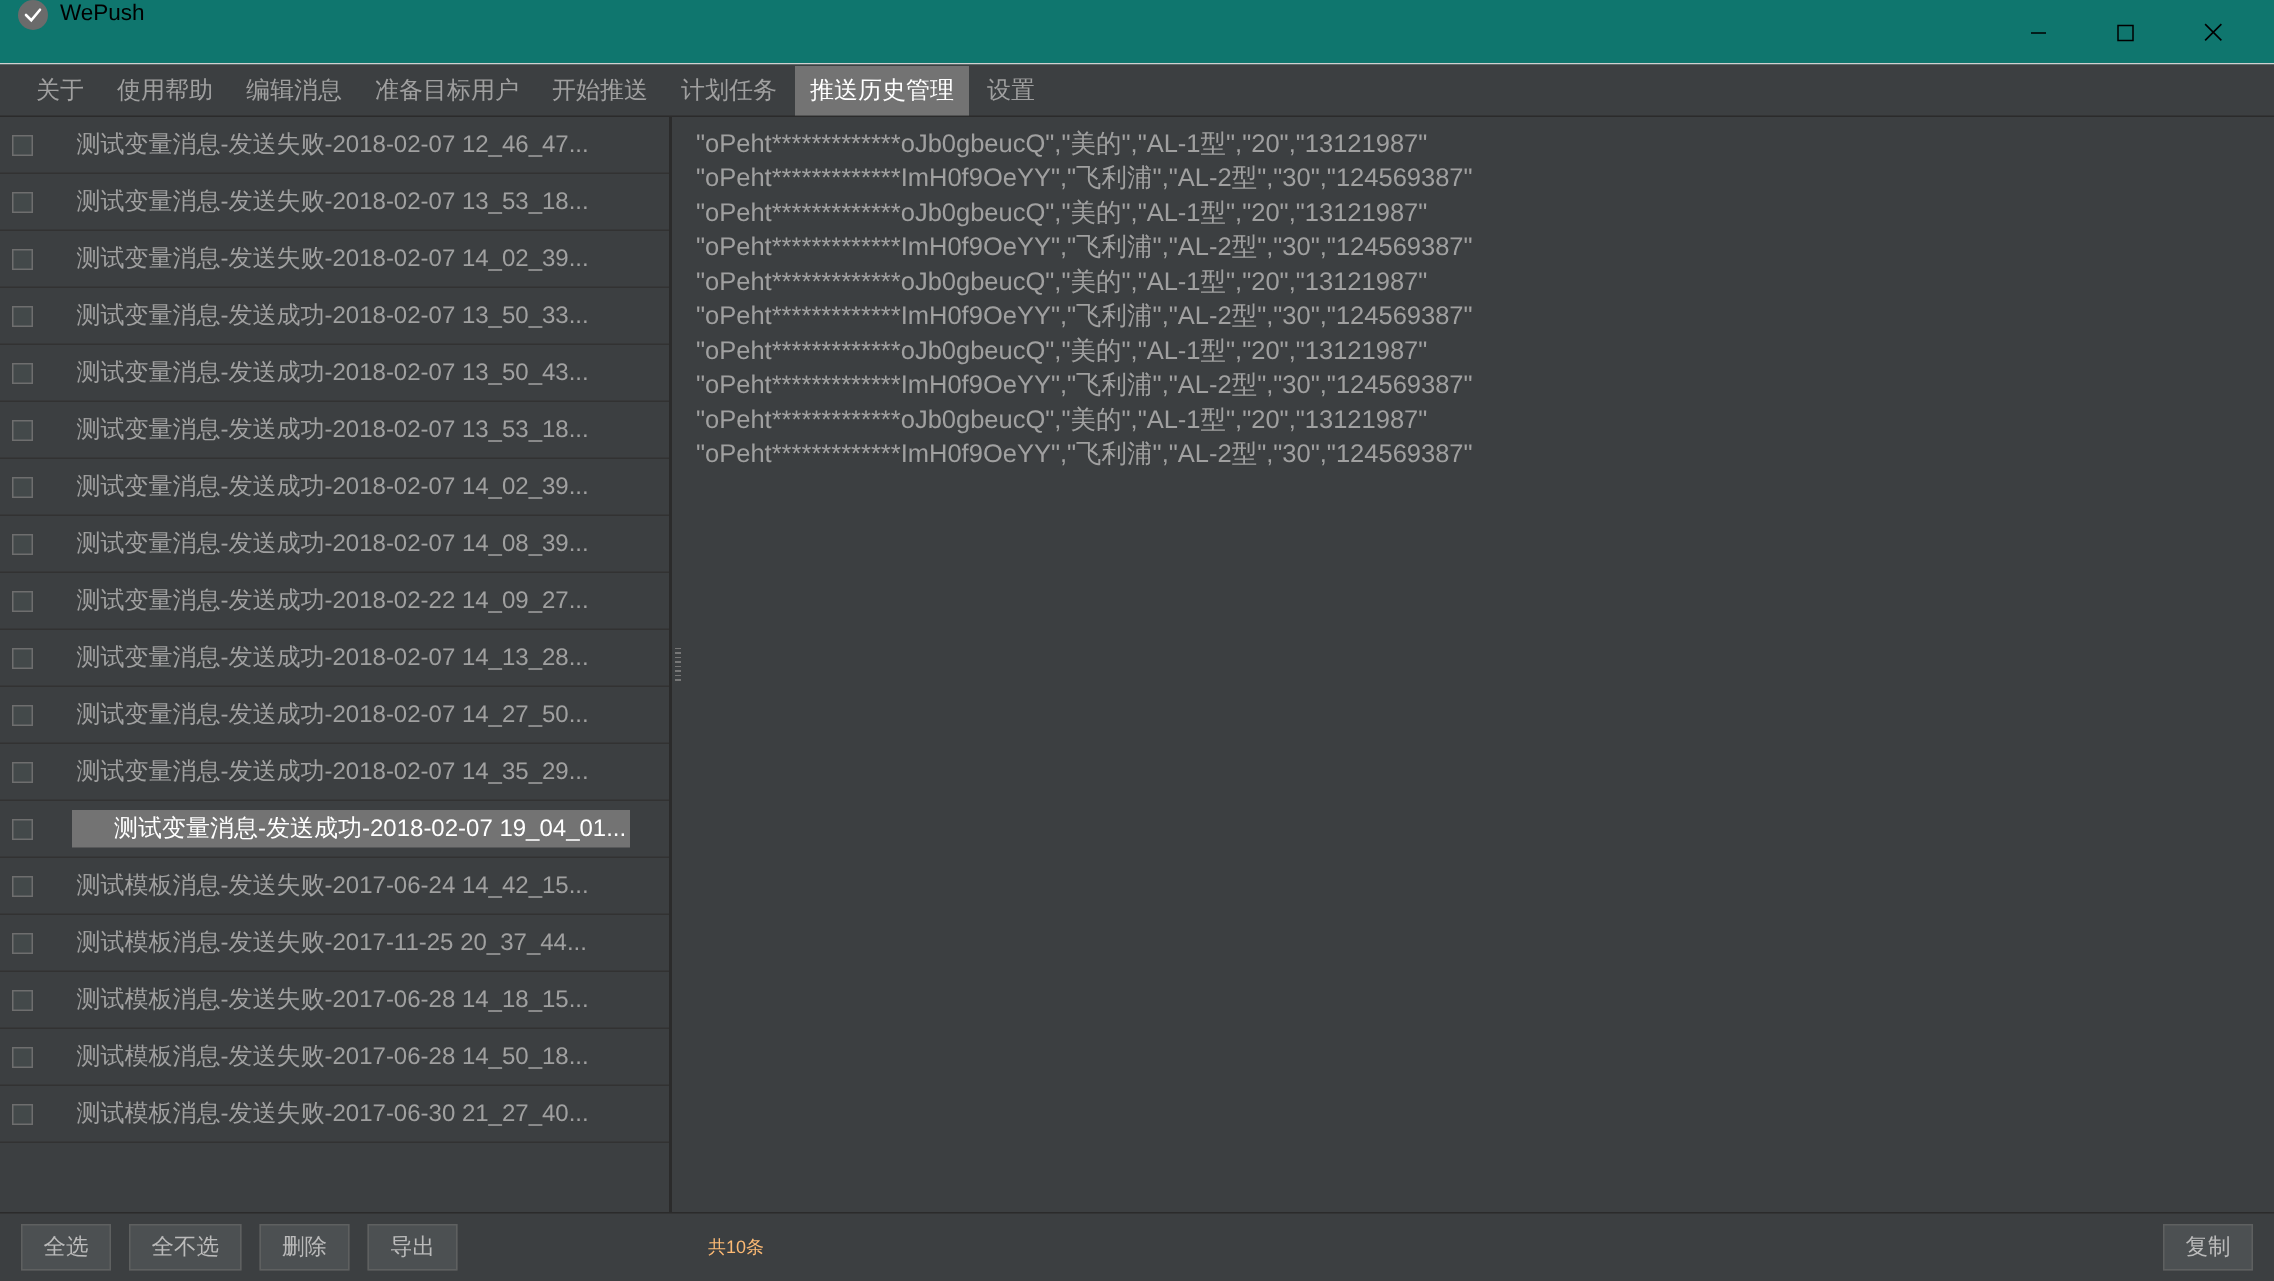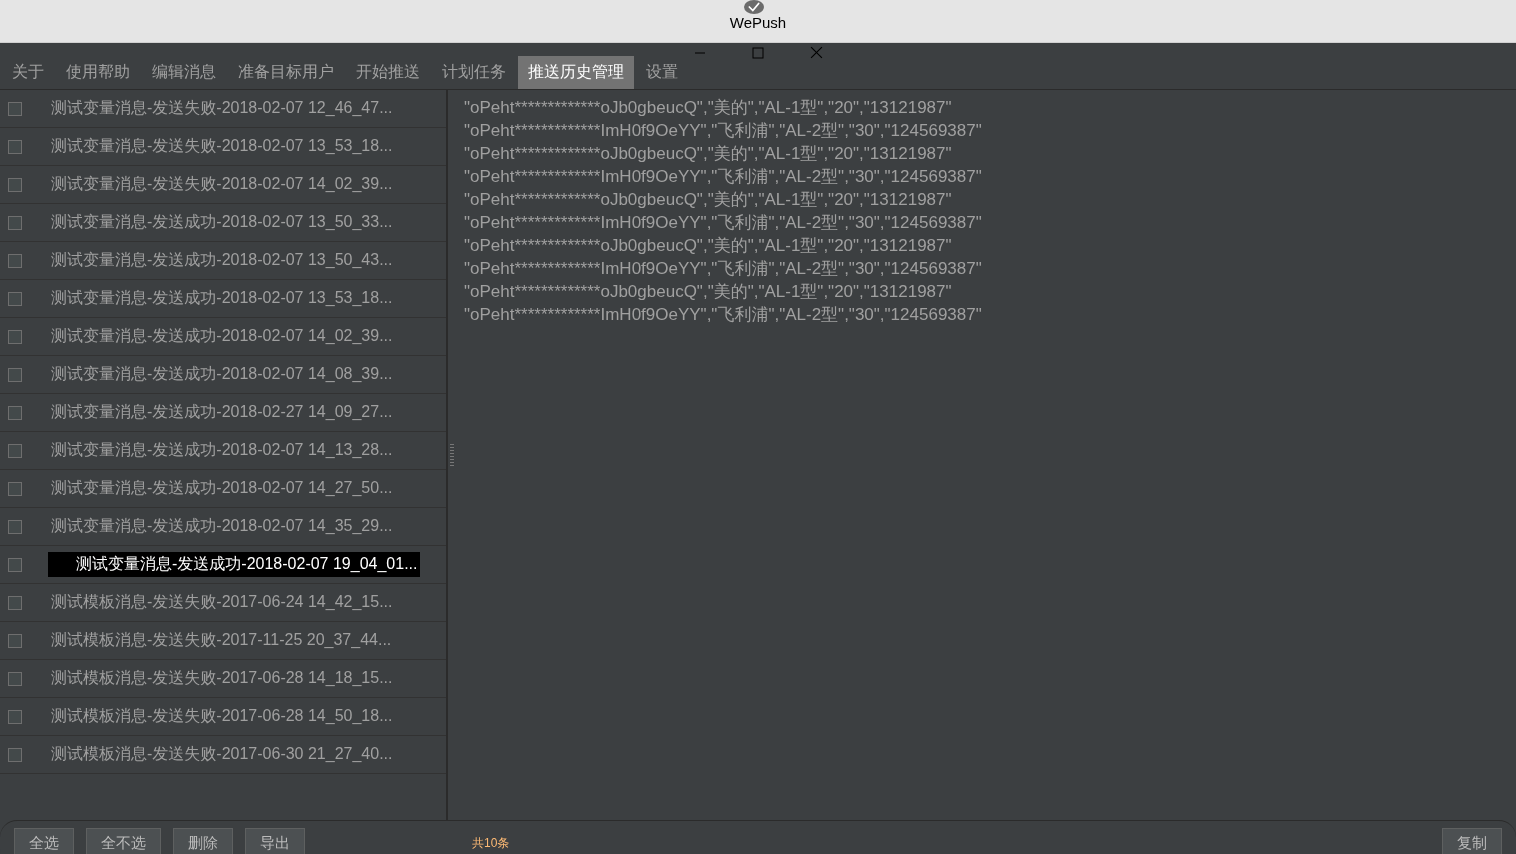--- a/index.html
+++ b/index.html
@@ -7,26 +7,24 @@
       font-family: "Microsoft YaHei", sans-serif;
       background: #3c3f41;
       color: #bbbbbb;
       font-size: 14px;
       overflow: hidden;
       width: 1516px;
       height: 854px;
     }
     .titlebar {
       height: 43px;
-      background: #e5e5e5;
-      display: flex;
-      align-items: center;
+      background: #0f766e;
+      display: flex;
       padding: 0 12px;
       border-bottom: 1px solid #d0d0d0;
-      flex-direction: column;
     }
     .titlebar-icon {
       width: 20px;
       height: 20px;
       margin-right: 8px;
       border-radius: 50%;
       background: #6b6b6b;
       display: flex;
       align-items: center;
       justify-content: center;
@@ -48,23 +46,22 @@
       align-items: center;
       justify-content: center;
       color: #000;
       font-size: 16px;
     }
     .menubar {
       height: 35px;
       background: #3c3f41;
       display: flex;
       align-items: center;
-      padding: 0 2px;
+      padding: 0 14px;
       border-bottom: 1px solid #2b2b2b;
-      margin-top: 12px;
     }
     .menu-item {
       padding: 6px 10px;
       color: #a0a0a0;
       font-size: 16px;
       cursor: pointer;
       margin-right: 2px;
     }
     .menu-item.active {
       background: #737373;
@@ -95,21 +92,21 @@
       padding: 0 8px;
       border-bottom: 1px solid #323232;
       white-space: nowrap;
       overflow: hidden;
       text-overflow: ellipsis;
       color: #a0a0a0;
       font-size: 16px;
       cursor: pointer;
     }
     .history-item.selected .history-label {
-      background: #000000;
+      background: #737373;
       color: #ffffff;
       padding-left: 28px;
     }
     .history-check {
       width: 14px;
       height: 14px;
       border: 1px solid #6e6e6e;
       background: #43494a;
       margin-right: 10px;
       flex-shrink: 0;
@@ -147,21 +144,20 @@
       white-space: nowrap;
       font-family: "Microsoft YaHei", sans-serif;
     }
     .bottom-bar {
       height: 46px;
       background: #3c3f41;
       border-top: 1px solid #2b2b2b;
       display: flex;
       align-items: center;
       padding: 0 14px;
-      border-radius: 17px;
     }
     .bottom-left {
       width: 440px;
       display: flex;
       gap: 12px;
     }
     .btn {
       background: #4c5052;
       border: 1px solid #5e6060;
       color: #bbbbbb;
@@ -249,21 +245,21 @@
         <div class="history-item">
           <div class="history-check"></div>
           <div class="history-label">测试变量消息-发送成功-2018-02-07 14_02_39...</div>
         </div>
         <div class="history-item">
           <div class="history-check"></div>
           <div class="history-label">测试变量消息-发送成功-2018-02-07 14_08_39...</div>
         </div>
         <div class="history-item">
           <div class="history-check"></div>
-          <div class="history-label">测试变量消息-发送成功-2018-02-27 14_09_27...</div>
+          <div class="history-label">测试变量消息-发送成功-2018-02-22 14_09_27...</div>
         </div>
         <div class="history-item">
           <div class="history-check"></div>
           <div class="history-label">测试变量消息-发送成功-2018-02-07 14_13_28...</div>
         </div>
         <div class="history-item">
           <div class="history-check"></div>
           <div class="history-label">测试变量消息-发送成功-2018-02-07 14_27_50...</div>
         </div>
         <div class="history-item">

